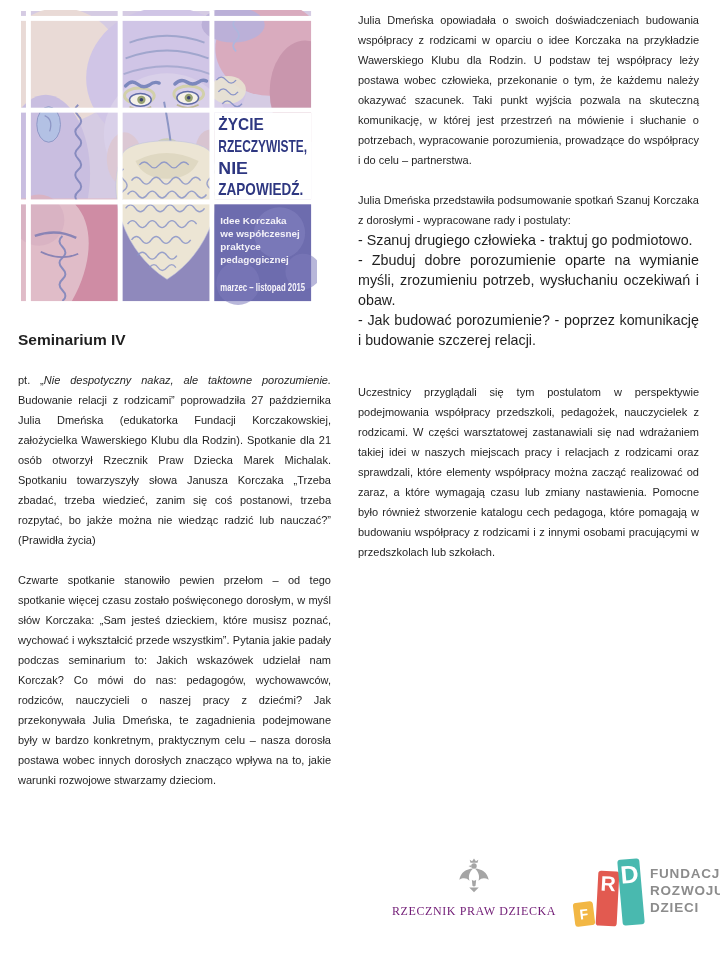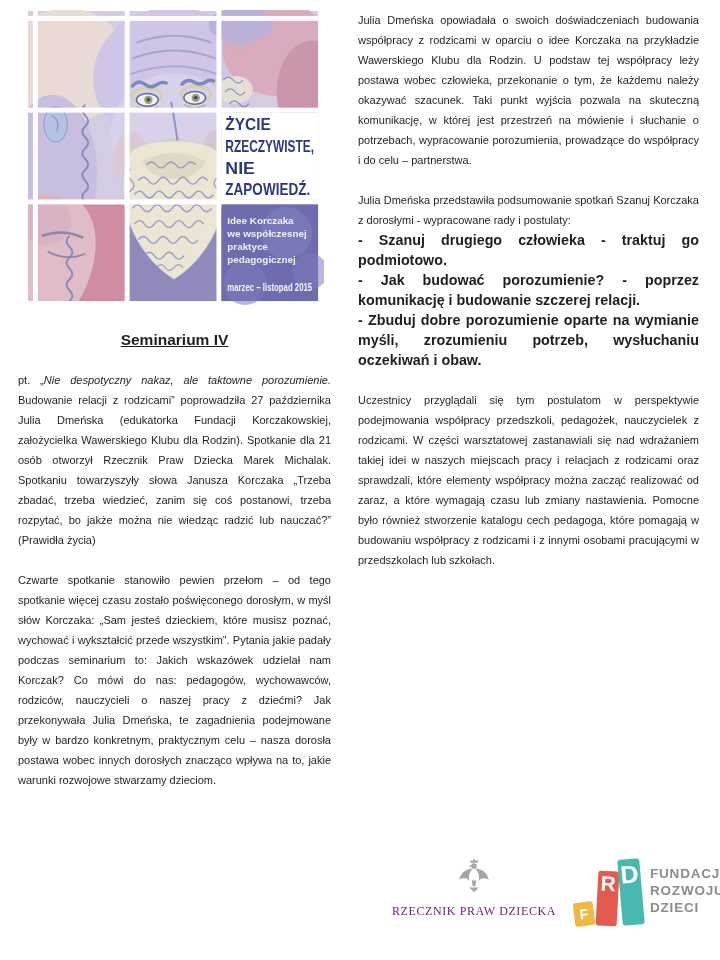--- a/index.html
+++ b/index.html
@@ -1,33 +1,33 @@
 <!DOCTYPE html>
 <html><head>
 <meta charset="utf-8">
 <style>
   * { margin:0; padding:0; box-sizing:border-box; }
   html,body { width:720px; height:960px; }
   body {
     position:relative; background:#ffffff; overflow:hidden;
     font-family:"Liberation Sans","DejaVu Sans",sans-serif; color:#1f1f1f;
   }
-  .poster { position:absolute; left:28px; top:10px; width:296px; height:298px; }
+  .poster { position:absolute; left:21px; top:10px; width:296px; height:298px; }
   .poster svg { width:100%; height:100%; display:block; }
   .pt { font-family:"Liberation Sans",sans-serif; font-weight:bold; fill:#2e3781; font-size:17px; }
   .pst { font-family:"Liberation Sans",sans-serif; font-weight:bold; fill:#f3f1f8; font-size:10px; }
   .pdate { font-family:"Liberation Sans",sans-serif; font-weight:bold; fill:#f6f4fa; font-size:10.5px; }
 
   .left-col  { position:absolute; left:18px;  top:331px; width:313px; }
   .right-col { position:absolute; left:358px; top:10px;  width:341px; }
-  .heading { font-size:15.5px; font-weight:bold; text-decoration:underline; margin-bottom:21px;text-align:center; }
+  .heading { font-size:15.5px; font-weight:bold; margin-bottom:21px; }
   .para { font-size:11px; line-height:20px; text-align:justify; margin-bottom:20px; }
   .para.tight { margin-bottom:0; }
   .italic { font-style:italic; }
-  .bullets { margin-bottom:20px;font-weight:bold; }
+  .bullets { margin-bottom:32px; }
   .bullet { font-size:14.3px; line-height:20px; text-align:justify; }
 
   .rpd { position:absolute; left:388px; top:854px; width:172px; text-align:center; }
   .eagle { width:38px; height:42px; display:inline-block; }
   .rpd-label {
     font-family:"Liberation Serif","DejaVu Serif",serif;
     font-size:12px; color:#701a75; letter-spacing:0.6px; margin-top:4px; white-space:nowrap;
   }
 
   .frd { position:absolute; left:572px; top:856px; width:142px; height:76px; }
@@ -138,22 +138,22 @@
   <div class="heading">Seminarium IV</div>
   <p class="para"><span>pt. „</span><span class="italic">Nie despotyczny nakaz, ale taktowne porozumienie.</span><span> Budowanie relacji z rodzicami” poprowadziła 27 października Julia Dmeńska (edukatorka Fundacji Korczakowskiej, założycielka Wawerskiego Klubu dla Rodzin). Spotkanie dla 21 osób otworzył Rzecznik Praw Dziecka Marek Michalak. Spotkaniu towarzyszyły słowa Janusza Korczaka „Trzeba zbadać, trzeba wiedzieć, zanim się coś postanowi, trzeba rozpytać, bo jakże można nie wiedząc radzić lub nauczać?” (Prawidła życia)</span></p>
   <p class="para">Czwarte spotkanie stanowiło pewien przełom – od tego spotkanie więcej czasu zostało poświęconego dorosłym, w myśl słów Korczaka: „Sam jesteś dzieckiem, które musisz poznać, wychować i wykształcić przede wszystkim”. Pytania jakie padały podczas seminarium to: Jakich wskazówek udzielał nam Korczak? Co mówi do nas: pedagogów, wychowawców, rodziców, nauczycieli o naszej pracy z dziećmi? Jak przekonywała Julia Dmeńska, te zagadnienia podejmowane były w bardzo konkretnym, praktycznym celu – nasza dorosła postawa wobec innych dorosłych znacząco wpływa na to, jakie warunki rozwojowe stwarzamy dzieciom.</p>
 </div>
 
 <div class="right-col">
   <p class="para">Julia Dmeńska opowiadała o swoich doświadczeniach budowania współpracy z rodzicami w oparciu o idee Korczaka na przykładzie Wawerskiego Klubu dla Rodzin. U podstaw tej współpracy leży postawa wobec człowieka, przekonanie o tym, że każdemu należy okazywać szacunek. Taki punkt wyjścia pozwala na skuteczną komunikację, w której jest przestrzeń na mówienie i słuchanie o potrzebach, wypracowanie porozumienia, prowadzące do współpracy i do celu – partnerstwa.</p>
   <p class="para tight">Julia Dmeńska przedstawiła podsumowanie spotkań Szanuj Korczaka z dorosłymi - wypracowane rady i postulaty:</p>
   <div class="bullets">
     <div class="bullet">- Szanuj drugiego człowieka - traktuj go podmiotowo.</div>
+    <div class="bullet">- Zbuduj dobre porozumienie oparte na wymianie myśli, zrozumieniu potrzeb, wysłuchaniu oczekiwań i obaw.</div>
     <div class="bullet">- Jak budować porozumienie? - poprzez komunikację i budowanie szczerej relacji.</div>
-    <div class="bullet">- Zbuduj dobre porozumienie oparte na wymianie myśli, zrozumieniu potrzeb, wysłuchaniu oczekiwań i obaw.</div>
   </div>
   <p class="para">Uczestnicy przyglądali się tym postulatom w perspektywie podejmowania współpracy przedszkoli, pedagożek, nauczycielek z rodzicami. W części warsztatowej zastanawiali się nad wdrażaniem takiej idei w naszych miejscach pracy i relacjach z rodzicami oraz sprawdzali, które elementy współpracy można zacząć realizować od zaraz, a które wymagają czasu lub zmiany nastawienia. Pomocne było również stworzenie katalogu cech pedagoga, które pomagają w budowaniu współpracy z rodzicami i z innymi osobami pracującymi w przedszkolach lub szkołach.</p>
 </div>
 
 <div class="rpd">
   <svg class="eagle" viewBox="0 0 44 44" xmlns="http://www.w3.org/2000/svg">
     <g fill="#a5a5a5">
       <path d="M22 3 l-2.2 3.2 -2.8 -1.8 .9 3.4 h8.2 l.9 -3.4 -2.8 1.8 Z"></path>
       <circle cx="22" cy="11.5" r="3.2"></circle>
       <path d="M19.2 10.6 l-3.6 1.1 3.4 1.5 Z"></path>

